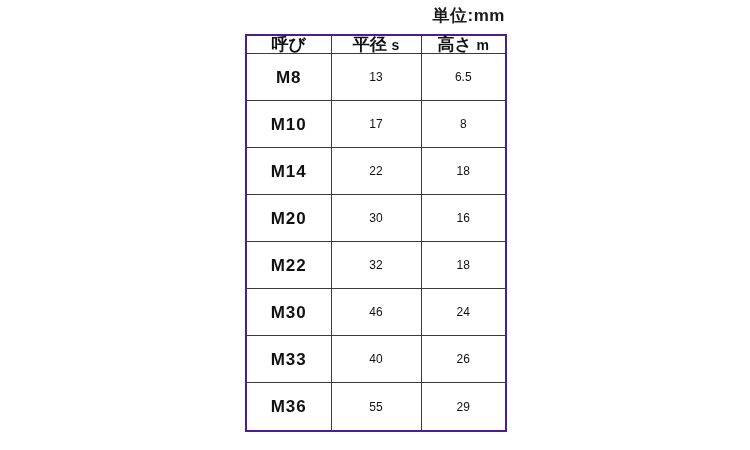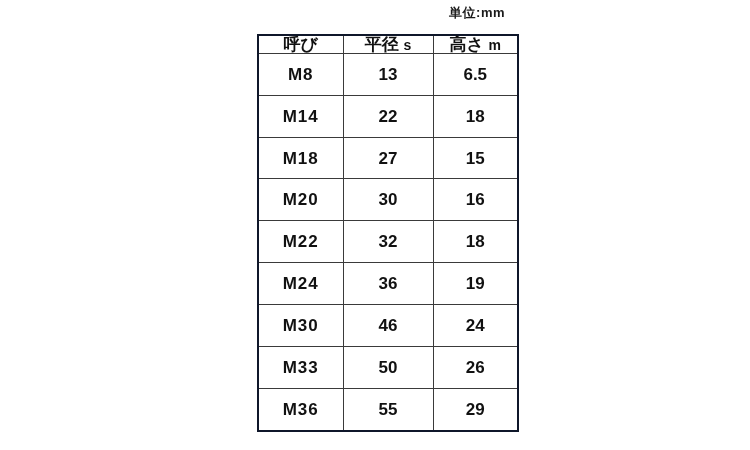--- a/index.html
+++ b/index.html
@@ -14,21 +14,21 @@
     height: 450px;
     background: #ffffff;
     overflow: hidden;
   }
   .unit-label {
     position: absolute;
     left: 245px;
     top: 4px;
     width: 260px;
     text-align: right;
-    font-size: 13px;
+    font-size: 17px;
     font-weight: bold;
     color: #1a1a1a;
     letter-spacing: 0.5px;
   }
   table.spec-table {
     position: absolute;
     left: 245px;
     top: 34px;
     width: 260px;
     height: 398px;
@@ -39,39 +39,38 @@
   table.spec-table th,
   table.spec-table td {
     border: 1px solid #3a3a3a;
     text-align: center;
     vertical-align: middle;
     padding: 0;
     color: #111111;
     line-height: 1;
   }
   table.spec-table {
-    border: 2px solid #0f172a;
-    margin-left: 12px;
+    border: 2px solid #4c1d95;
   }
   table.spec-table th {
     font-size: 17px;
     font-weight: bold;
   }
   table.spec-table th .sub-letter {
     font-size: 14px;
     font-weight: bold;
   }
   td.col-name {
     font-size: 17px;
     font-weight: bold;
     letter-spacing: 1px;
   }
   td.col-num {
-    font-size: 17px;
-    font-weight: bold;
+    font-size: 12px;
+    font-weight: normal;
   }
 </style>
 </head>
 <body>
 
 <div class="page">
 
   <div class="unit-label">単位:mm</div>
 
   <table class="spec-table">
@@ -95,52 +94,47 @@
         </th>
       </tr>
     </thead>
     <tbody>
         <tr>
           <td class="col-name">M8</td>
           <td class="col-num">13</td>
           <td class="col-num">6.5</td>
         </tr>
         <tr>
+          <td class="col-name">M10</td>
+          <td class="col-num">17</td>
+          <td class="col-num">8</td>
+        </tr>
+        <tr>
           <td class="col-name">M14</td>
           <td class="col-num">22</td>
           <td class="col-num">18</td>
-        </tr>
-        <tr>
-          <td class="col-name">M18</td>
-          <td class="col-num">27</td>
-          <td class="col-num">15</td>
         </tr>
         <tr>
           <td class="col-name">M20</td>
           <td class="col-num">30</td>
           <td class="col-num">16</td>
         </tr>
         <tr>
           <td class="col-name">M22</td>
           <td class="col-num">32</td>
           <td class="col-num">18</td>
         </tr>
         <tr>
-          <td class="col-name">M24</td>
-          <td class="col-num">36</td>
-          <td class="col-num">19</td>
-        </tr>
-        <tr>
           <td class="col-name">M30</td>
           <td class="col-num">46</td>
           <td class="col-num">24</td>
         </tr>
         <tr>
           <td class="col-name">M33</td>
-          <td class="col-num">50</td>
+          <td class="col-num">40</td>
           <td class="col-num">26</td>
         </tr>
         <tr>
           <td class="col-name">M36</td>
           <td class="col-num">55</td>
           <td class="col-num">29</td>
         </tr>
       </tbody>
   </table>
 

